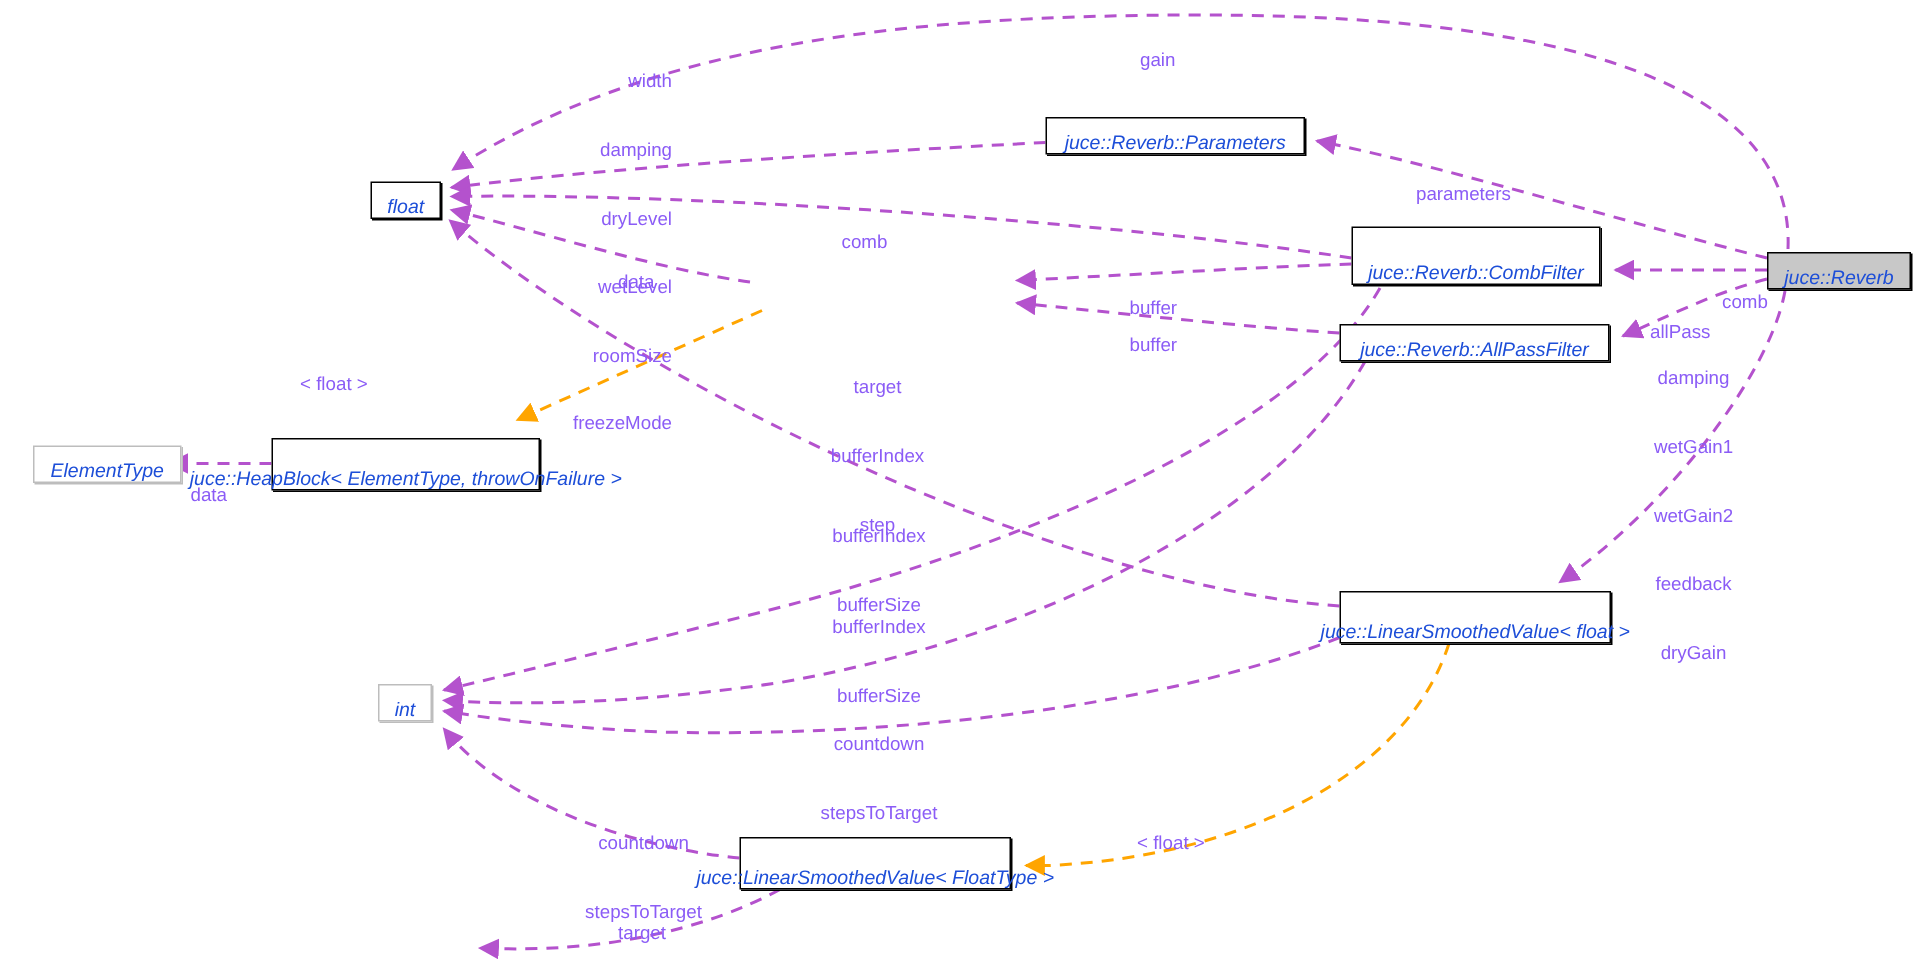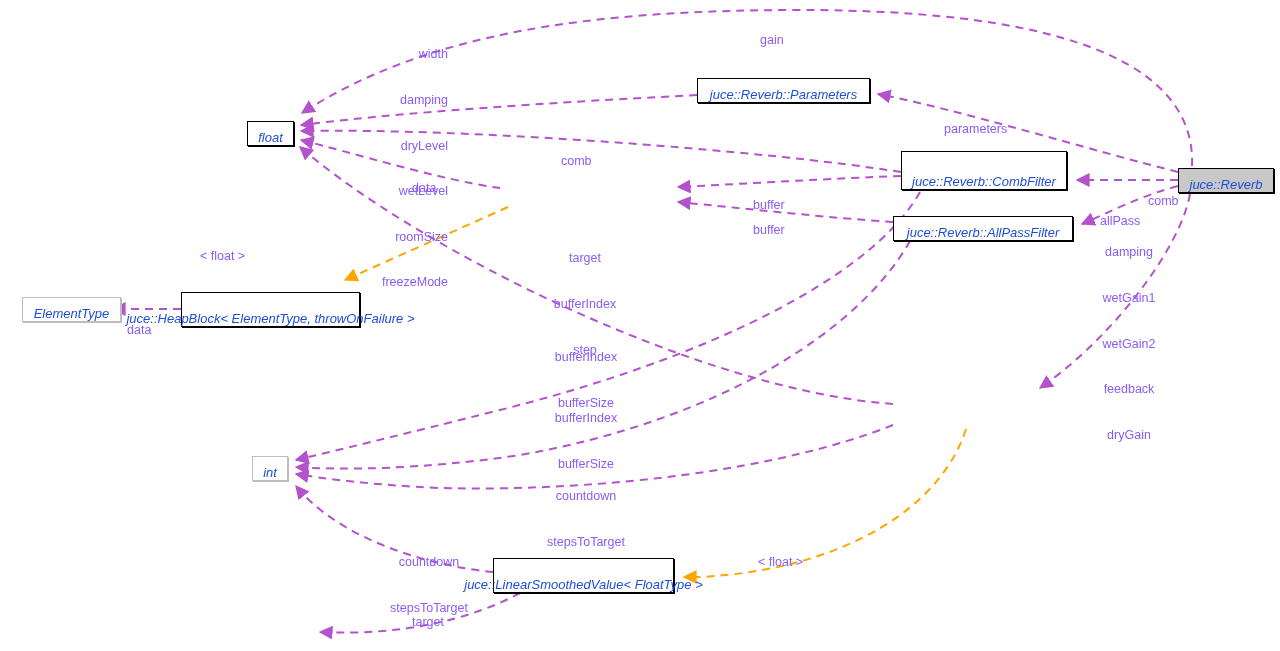--- a/index.html
+++ b/index.html
@@ -145,20 +145,23 @@
   </div>
 
   <div class="node solid" style="left:893px; top:216px; width:180px; height:25px;">
     <span>juce::Reverb::AllPassFilter</span>
   </div>
 
   <div class="node highlight" style="left:1178px; top:168px; width:96px; height:25px;">
     <span>juce::Reverb</span>
   </div>
 
+  <div class="node solid" style="left:893px; top:394px; width:181px; height:35px;">
+    <span><span>juce::LinearSmoothedValue</span><span>&lt; float &gt;</span></span>
+  </div>
 
   <div class="node solid" style="left:493px; top:558px; width:181px; height:35px;">
     <span><span>juce::LinearSmoothedValue</span><span>&lt; FloatType &gt;</span></span>
   </div>
 
   <div class="node light" style="left:252px; top:456px; width:36px; height:25px;">
     <span>int</span>
   </div>
 
   <div class="node light" style="left:230px; top:618px; width:82px; height:25px;margin-top:37px;">

